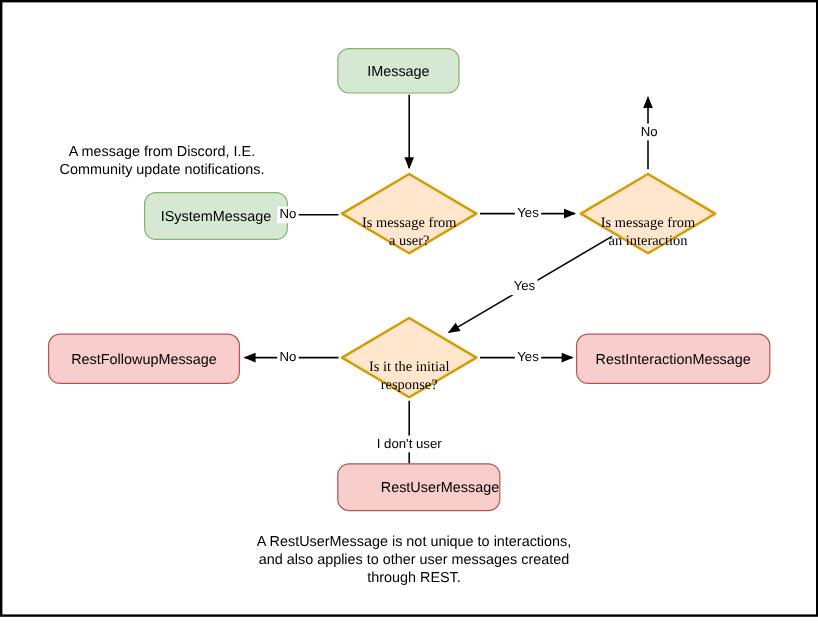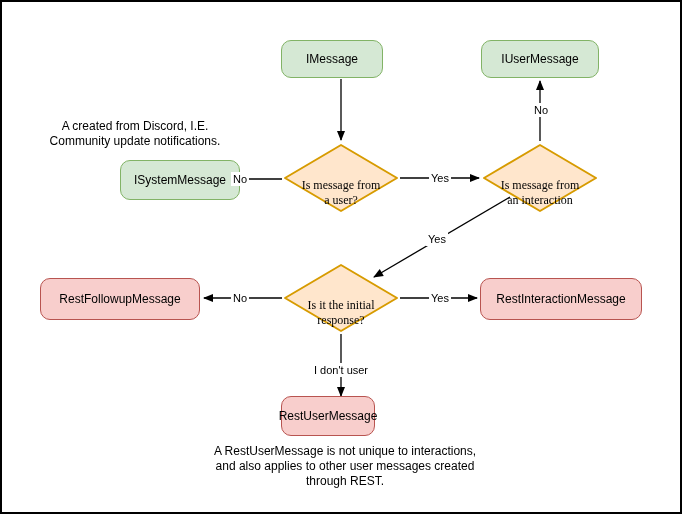--- a/index.html
+++ b/index.html
@@ -56,37 +56,34 @@
     <line x1="510" y1="197" x2="374" y2="277" marker-end="url(#arrow)"></line>
     <line x1="282" y1="298" x2="204" y2="298" marker-end="url(#arrow)"></line>
     <line x1="400" y1="298" x2="477" y2="298" marker-end="url(#arrow)"></line>
     <line x1="341" y1="334" x2="341" y2="396" marker-end="url(#arrow)"></line>
   </svg>
 
   <div class="node rect green" style="left:281px;top:40px;width:102px;height:38px;">
     <span>IMessage</span>
   </div>
 
-  <div class="node rect green" style="left:481px;top:40px;width:118px;height:38px;">
-    <span>IUserMessage</span>
-  </div>
 
   <div class="node rect green" style="left:80px;top:160px;width:120px;height:40px;margin-left:40px;">
     <span>ISystemMessage</span>
   </div>
 
   <div class="node rect red" style="left:480px;top:278px;width:162px;height:42px;">
     <span>RestInteractionMessage</span>
   </div>
 
   <div class="node rect red" style="left:40px;top:278px;width:160px;height:42px;">
     <span>RestFollowupMessage</span>
   </div>
 
-  <div class="node rect red" style="left:281px;top:396px;width:94px;height:40px;">
+  <div class="node rect red" style="left:281px;top:386px;width:136px;height:40px;justify-content:flex-end;">
     <span>RestUserMessage</span>
   </div>
 
   <div class="node diamond" style="left:283px;top:143px;width:116px;height:70px;">
     <svg width="116" height="70" viewBox="0 0 116 70">
       <polygon points="58,2 114,35 58,68 2,35" stroke-width="2" stroke-linejoin="round" fill="#ffe6cc" stroke="#d79b00"></polygon>
     </svg>
     <span class="dlabel">Is message from
 a user?</span>
   </div>
@@ -108,20 +105,20 @@
   </div>
 
   <div class="edge-label" style="left:240px;top:179px;">No</div>
   <div class="edge-label" style="left:440px;top:178px;">Yes</div>
   <div class="edge-label" style="left:541px;top:110px;">No</div>
   <div class="edge-label" style="left:437px;top:239px;">Yes</div>
   <div class="edge-label" style="left:240px;top:298px;">No</div>
   <div class="edge-label" style="left:440px;top:298px;">Yes</div>
   <div class="edge-label" style="left:341px;top:370px;">I don't user</div>
 
-  <div class="annotation" style="left:40px;top:119px;width:190px;">A created from Discord, I.E.
+  <div class="annotation" style="left:40px;top:119px;width:190px;">A message from Discord, I.E.
 Community update notifications.</div>
   <div class="annotation" style="left:180px;top:444px;width:330px;">A RestUserMessage is not unique to interactions,
 and also applies to other user messages created
 through REST.</div>
 
   <div class="frame"></div>
 </div>
 
 </body></html>

